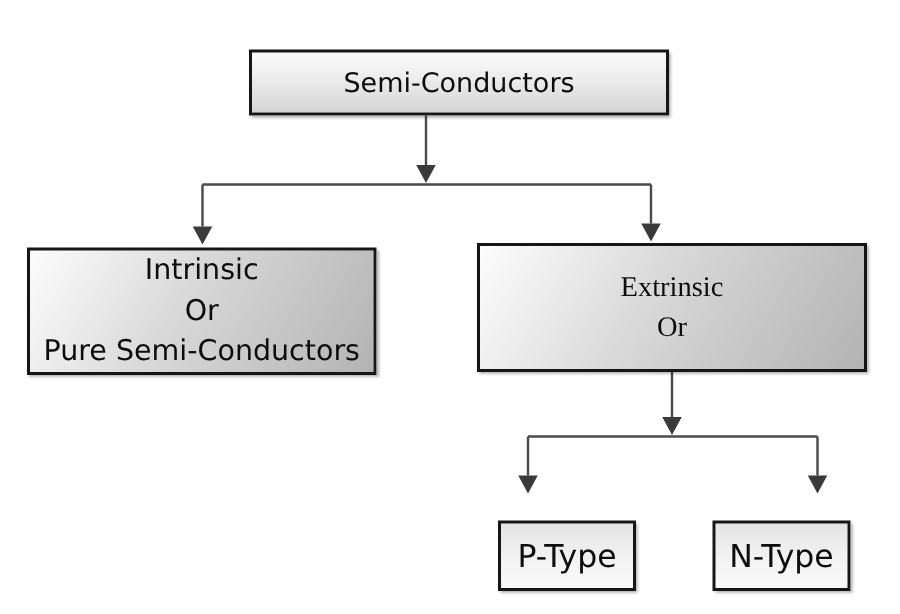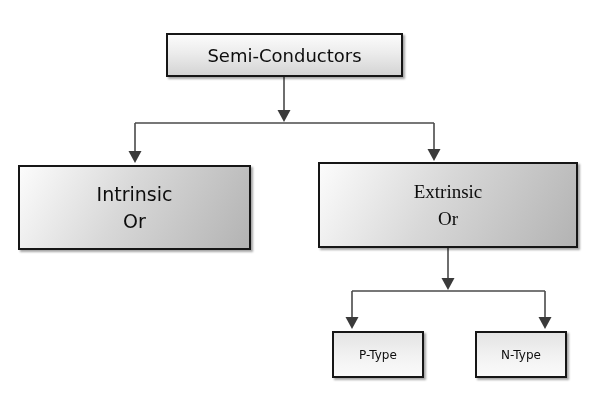--- a/index.html
+++ b/index.html
@@ -23,36 +23,37 @@
     display: flex; flex-direction: column;
     align-items: center; justify-content: center;
     text-align: center;
     color: #0d0d0d;
     border: 2px solid #161616;
     box-shadow: 1.5px 1.5px 2px rgba(0,0,0,0.35);
   }
   .node .line { display: block; white-space: nowrap; }
   
   .node-root {
-    left: 166px; top: 33px; width: 237px; height: 44px;
+    left: 166px; top: 33px; width: 280px; height: 44px;
     background: linear-gradient(180deg, #fbfbfb 0%, #ececec 45%, #d4d4d4 100%);
     font-size: 18px;
   }
   
   .node-mid {
     background: linear-gradient(120deg, #fcfcfc 0%, #d8d8d8 45%, #b3b3b3 100%);
     font-size: 19px;
     line-height: 27px;
   }
   .node-intrinsic { left: 18px;  top: 165px; width: 233px; height: 85px; text-align: right; }
   .node-extrinsic { left: 318px; top: 162px; width: 260px; height: 86px; font-family: Liberation Serif, serif; }
   
   .node-leaf {
     background: linear-gradient(180deg, #e4e4e4 0%, #f2f2f2 55%, #fafafa 100%);
-    font-size: 12px;
+    font-size: 21px;
+    margin-top: 16px;
   }
   .node-ptype { left: 332px; top: 331px; width: 92px; height: 47px; }
   .node-ntype { left: 475px; top: 331px; width: 92px; height: 47px; }
 </style>
 </head>
 <body>
 
 <div class="canvas">
 
   <svg class="connectors" viewBox="0 0 600 409" xmlns="http://www.w3.org/2000/svg">
@@ -80,20 +81,21 @@
     <polygon points="545,329 538.5,317 551.5,317" fill="#3a3a3a"></polygon>
   </svg>
 
   <div class="node node-root">
     <span class="line">Semi-Conductors</span>
   </div>
 
   <div class="node node-mid node-intrinsic">
     <span class="line">Intrinsic</span>
     <span class="line">Or</span>
+    <span class="line">Pure Semi-Conductors</span>
   </div>
 
   <div class="node node-mid node-extrinsic">
     <span class="line">Extrinsic</span>
     <span class="line">Or</span>
   </div>
 
   <div class="node node-leaf node-ptype">
     <span class="line">P-Type</span>
   </div>

